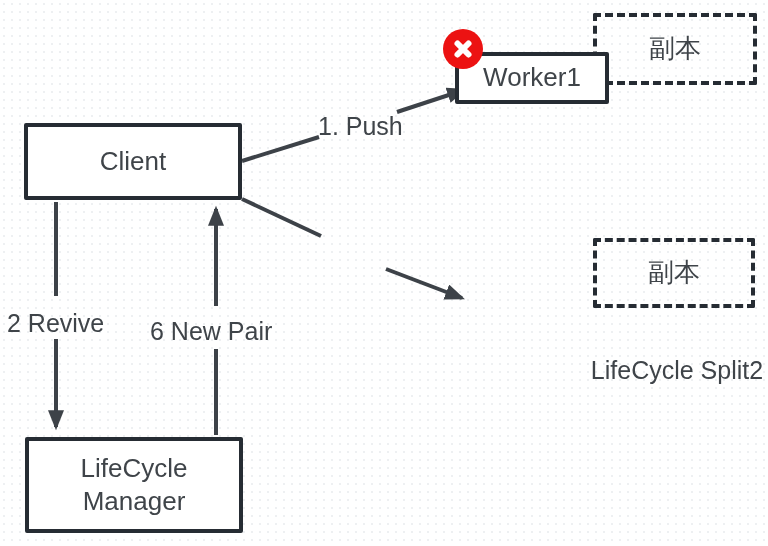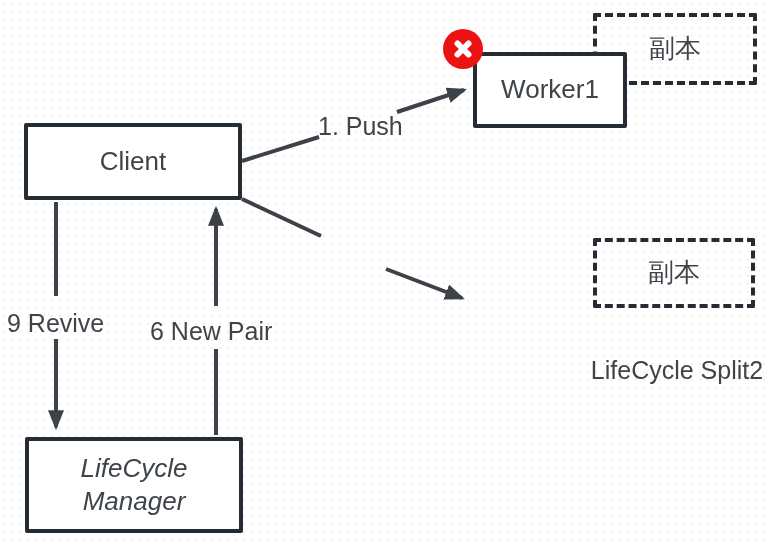--- a/index.html
+++ b/index.html
@@ -55,23 +55,23 @@
     left: 443px; top: 29px;
     width: 40px; height: 40px;
     border-radius: 50%;
     background: #ec1212;
     display: flex;
     align-items: center;
     justify-content: center;
     z-index: 5;
   }
   #node-client        { left: 24px;  top: 123px; width: 218px; height: 77px; text-align: center; }
-  #node-worker1       { left: 473px; top: 52px;  width: 154px; height: 76px; }
+  #node-worker1       { left: 455px; top: 52px;  width: 154px; height: 52px; }
   #node-worker2       { left: 473px; top: 276px; width: 154px; height: 69px; }
-  #node-lcm           { left: 25px;  top: 437px; width: 218px; height: 96px; padding: 0 16px; font-style: italic; }
+  #node-lcm           { left: 25px;  top: 437px; width: 218px; height: 96px; padding: 0 16px; }
   #node-replica1      { left: 593px; top: 13px;  width: 164px; height: 72px; }
   #node-replica2      { left: 593px; top: 238px; width: 162px; height: 70px; }
   #label-push1        { left: 318px; top: 112px; }
   #label-push4        { left: 312px; top: 242px; }
   #label-revive       { left: 7px;   top: 309px; }
   #label-newpair      { left: 150px; top: 317px; }
   #caption-partition1 { left: 662px; top: 135px; }
   #caption-partition2 { left: 677px; top: 356px; }
 </style>
 </head>
@@ -116,18 +116,18 @@
     <span>LifeCycle Manager</span>
   </div>
 
   <div class="badge">
     <svg width="24" height="24" viewBox="0 0 24 24">
       <path d="M6.5,6.5 L17.5,17.5 M17.5,6.5 L6.5,17.5" stroke="#ffffff" stroke-width="6" stroke-linecap="round" fill="none"></path>
     </svg>
   </div>
 
   <span class="edge-label" id="label-push1">1. Push</span>
-  <span class="edge-label" id="label-revive">9 Revive</span>
+  <span class="edge-label" id="label-revive">2 Revive</span>
   <span class="edge-label" id="label-newpair">6 New Pair</span>
 
   <span class="caption" id="caption-partition2">LifeCycle Split2</span>
 
 </div>
 
 </body></html>

